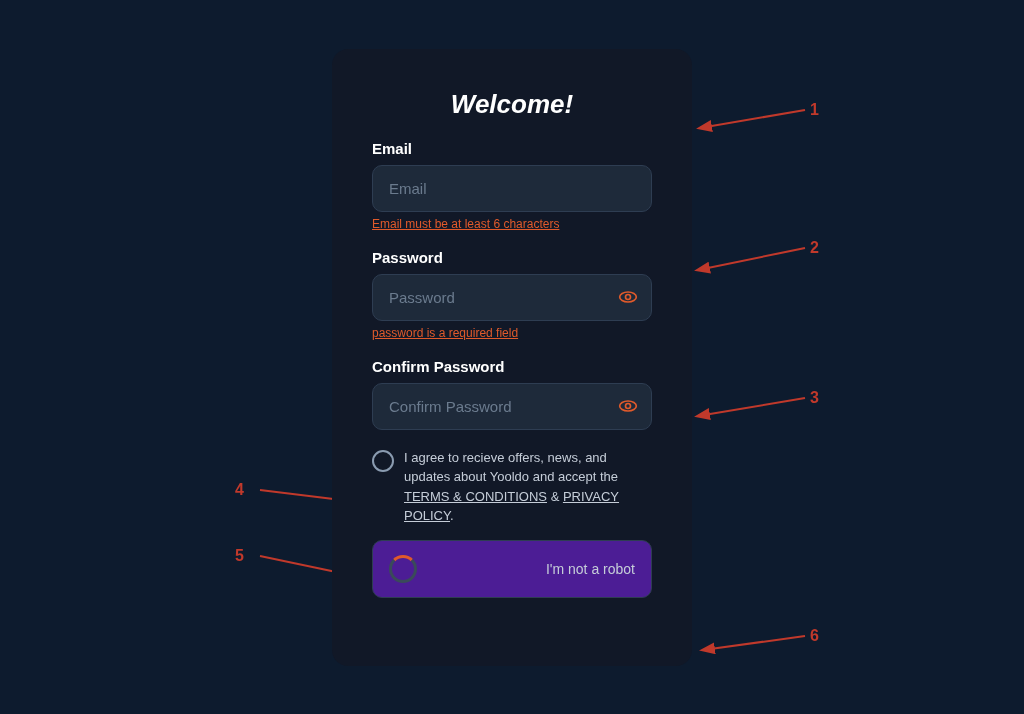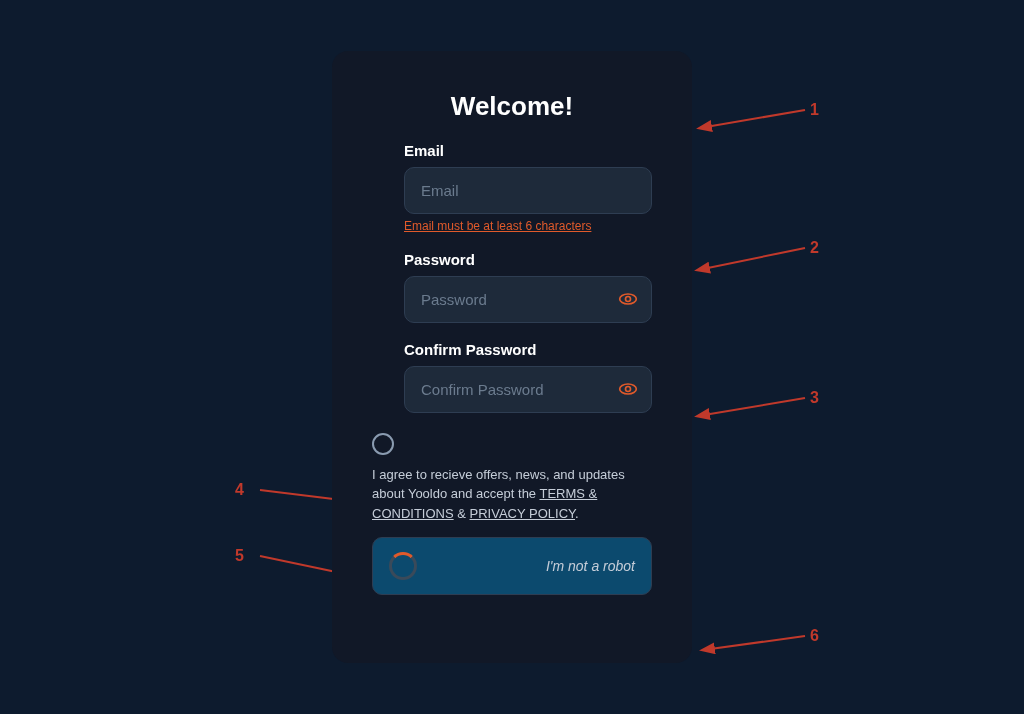--- a/index.html
+++ b/index.html
@@ -21,26 +21,26 @@
       width: 360px;
       position: relative;
     }
 
     .form-title {
       color: #ffffff;
       font-size: 26px;
       font-weight: 800;
       text-align: center;
       margin-bottom: 20px;
+      font-style: italic;
     }
 
     .field-group {
       margin-bottom: 18px;
       position: relative;
-      margin-left: 32px;
     }
 
     .field-label {
       color: #ffffff;
       font-size: 15px;
       font-weight: 600;
       margin-bottom: 8px;
       display: block;
     }
 
@@ -80,21 +80,20 @@
       font-size: 12px;
       margin-top: 5px;
       text-decoration: underline;
     }
 
     .checkbox-row {
       display: flex;
       align-items: flex-start;
       gap: 10px;
       margin: 10px 0 14px;
-      flex-direction: column;
     }
 
     .checkbox-circle {
       width: 22px;
       height: 22px;
       border-radius: 50%;
       border: 2px solid #8a9bb0;
       background: transparent;
       flex-shrink: 0;
       margin-top: 2px;
@@ -110,27 +109,26 @@
     .link-text {
       color: #c5cdd8;
       text-decoration: underline;
       cursor: pointer;
     }
 
     .recaptcha-row {
       display: flex;
       align-items: center;
       gap: 10px;
-      background-color: #0c4a6e;
+      background-color: #4c1d95;
       border: 1.5px solid #2e3d52;
       border-radius: 10px;
       padding: 14px 16px;
       margin-bottom: 20px;
       cursor: pointer;
-      font-style: italic;
     }
 
     .recaptcha-spinner {
       width: 28px;
       height: 28px;
       border-radius: 50%;
       border: 3px solid #3a4a5a;
       border-top-color: #e05a2b;
       flex-shrink: 0;
     }
@@ -224,20 +222,21 @@
       <label class="field-label">Password</label>
       <div class="input-wrapper">
         <input type="password" class="form-input" placeholder="Password" style="">
         <span class="eye-icon">
           <svg width="20" height="20" viewBox="0 0 24 24" fill="none" stroke="#e05a2b" stroke-width="2">
             <ellipse cx="12" cy="12" rx="10" ry="6"></ellipse>
             <circle cx="12" cy="12" r="3"></circle>
           </svg>
         </span>
       </div>
+      <div class="error-text">password is a required field</div>
     </div>
 
     
     <div class="field-group">
       <label class="field-label">Confirm Password</label>
       <div class="input-wrapper">
         <input type="password" class="form-input" placeholder="Confirm Password" style="">
         <span class="eye-icon">
           <svg width="20" height="20" viewBox="0 0 24 24" fill="none" stroke="#e05a2b" stroke-width="2">
             <ellipse cx="12" cy="12" rx="10" ry="6"></ellipse>

